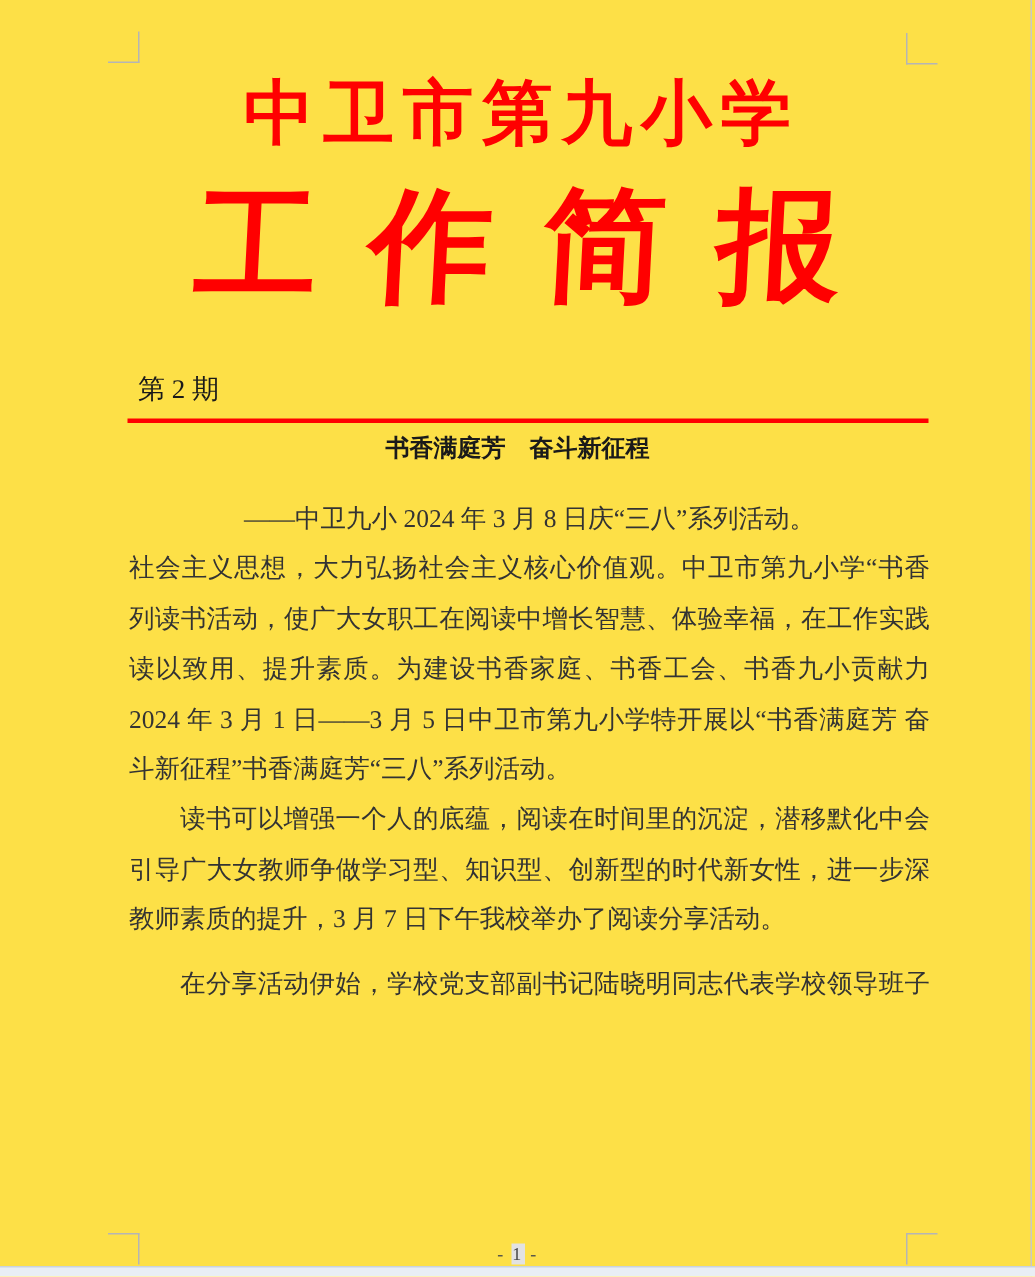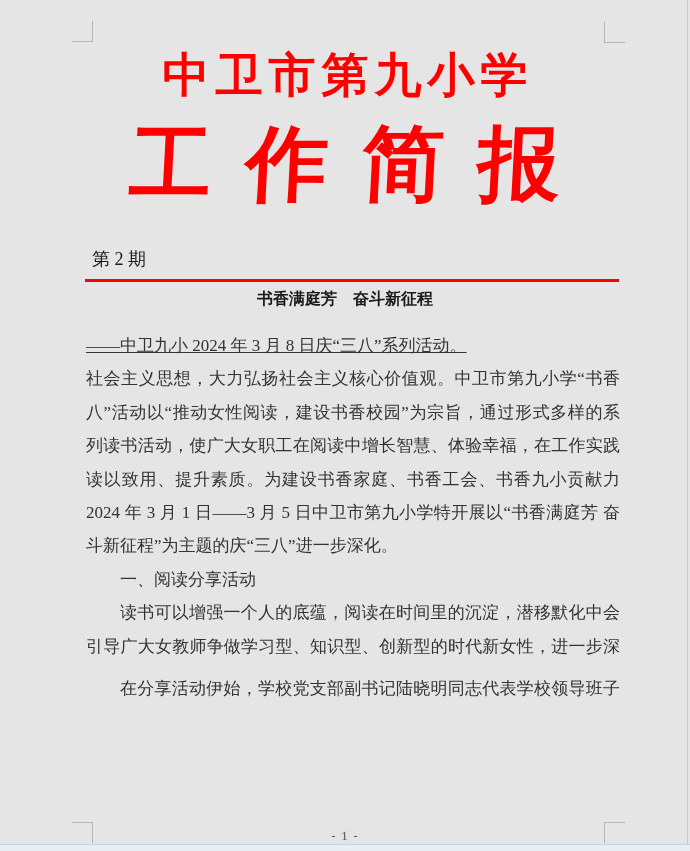--- a/index.html
+++ b/index.html
@@ -1,20 +1,20 @@
 <!DOCTYPE html>
 <html><head>
 <meta charset="utf-8">
 <style>
   html, body { margin: 0; padding: 0; background: #ffffff; }
   .screen {
     position: relative;
     width: 690px;
     height: 851px;
-    background: #e5e5e5;
+    background: #fde047;
     overflow: hidden;
     font-family: "Liberation Serif", "DejaVu Serif", serif;
     --accent: #ff0000;
     --body-ink: #333333;
     --mark-gray: #b5b5b5;
   }
 
   
   .school-name {
     position: absolute;
@@ -70,21 +70,21 @@
 
   
   .article {
     position: absolute;
     top: 329px; left: 86px; width: 534px;
     font-size: 17px;
     color: var(--body-ink);
   }
   .bline { height: 33.4px; line-height: 33.4px; overflow: hidden; }
   .bline.full  { text-align: justify; text-align-last: justify; }
-  .bline.right { text-align: left; text-decoration: underline; }
+  .bline.right { text-align: center; }
   .bline.left  { text-align: left; }
   .bline.indent { text-indent: 34px; }
   .bline.gap { margin-top: 9px; }
 
   
   .footer {
     position: absolute;
     top: 829px; left: 0; right: 0;
     text-align: center;
     font-size: 12px;
@@ -130,28 +130,27 @@
     <span>第 2 期</span>
   </div>
 
   <div class="rule"></div>
 
   <div class="headline">书香满庭芳　奋斗新征程</div>
 
   <div class="article">
       <div class="bline right">——中卫九小 2024 年 3 月 8 日庆“三八”系列活动。</div>
       <div class="bline full">社会主义思想，大力弘扬社会主义核心价值观。中卫市第九小学“书香三</div>
-      <div class="bline full">八”活动以“推动女性阅读，建设书香校园”为宗旨，通过形式多样的系</div>
       <div class="bline full">列读书活动，使广大女职工在阅读中增长智慧、体验幸福，在工作实践中</div>
       <div class="bline full">读以致用、提升素质。为建设书香家庭、书香工会、书香九小贡献力量，</div>
       <div class="bline full">2024 年 3 月 1 日——3 月 5 日中卫市第九小学特开展以“书香满庭芳 奋</div>
-      <div class="bline left">斗新征程”为主题的庆“三八”进一步深化。</div>
-      <div class="bline left indent">一、阅读分享活动</div>
+      <div class="bline left">斗新征程”书香满庭芳“三八”系列活动。</div>
       <div class="bline full indent">读书可以增强一个人的底蕴，阅读在时间里的沉淀，潜移默化中会使</div>
       <div class="bline full">引导广大女教师争做学习型、知识型、创新型的时代新女性，进一步深化</div>
+      <div class="bline left">教师素质的提升，3 月 7 日下午我校举办了阅读分享活动。</div>
       <div class="bline full indent gap">在分享活动伊始，学校党支部副书记陆晓明同志代表学校领导班子和</div>
     </div>
 
   <div class="footer"><span>- </span><span class="num">1</span><span> -</span></div>
 
   <div class="edge-line"></div>
   <div class="bottom-strip"></div>
 
 </div>
 

